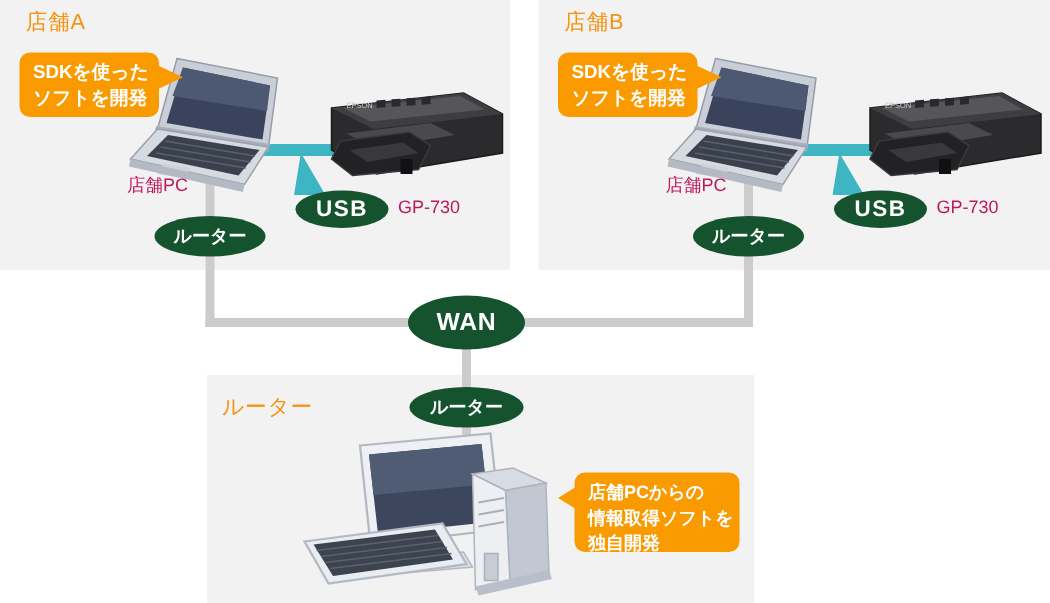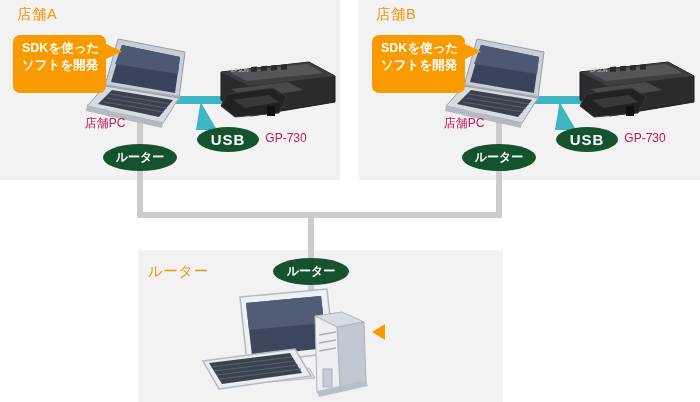--- a/index.html
+++ b/index.html
@@ -15,21 +15,21 @@
   .panel-title{
     position:absolute;left:17px;top:5px;
     font-size:14.5px;font-weight:normal;color:#f5920e;letter-spacing:.5px;
   }
   
   .bubble{
     position:absolute;background:#f99b00;border-radius:7px;color:#fff;
     font-weight:bold;font-size:12.5px;line-height:17px;padding:5px 0 0 9px;
     box-sizing:border-box;z-index:3;
   }
-  .bubble-a{left:13px;top:35px;width:93px;height:58px;}
+  .bubble-a{left:13px;top:35px;width:93px;height:43px;}
   .tail-right{
     position:absolute;left:104px;top:43px;width:18px;height:17px;
     background:#f99b00;clip-path:polygon(0 0,100% 50%,0 100%);z-index:3;
   }
   .bubble-c{left:245px;top:65px;width:110px;height:53px;font-size:12px;}
   .tail-left{
     position:absolute;left:234px;top:74px;width:13px;height:16px;
     background:#f99b00;clip-path:polygon(100% 0,0 50%,100% 100%);z-index:3;
   }
   
@@ -199,18 +199,24 @@
       <polygon points="170,31 192,42 195,104 172,108" fill="#edeff3" stroke="#aeb4bf" stroke-width="1"></polygon>
       <g stroke="#aab0bb" stroke-width="1.5">
         <line x1="174" y1="50" x2="191" y2="47"></line>
         <line x1="174" y1="58" x2="191" y2="55"></line>
         <line x1="174" y1="66" x2="191" y2="63"></line>
       </g>
       <rect x="178" y="84" width="9" height="18" fill="#c8cdd5" stroke="#aab0bb"></rect>
       <polygon points="172,106 221,95 223,101 174,112" fill="#b9bfca"></polygon>
     </svg>
 
+    <div class="bubble bubble-c">
+      <div>店舗PCからの</div>
+      <div>情報取得ソフトを</div>
+      <div>独自開発</div>
+    </div>
     <div class="tail-left"></div>
   </div>
 
+  <div class="oval" id="oval-wan">WAN</div>
   <div class="oval" id="oval-router-c">ルーター</div>
 
 </div>
 
 </body></html>

